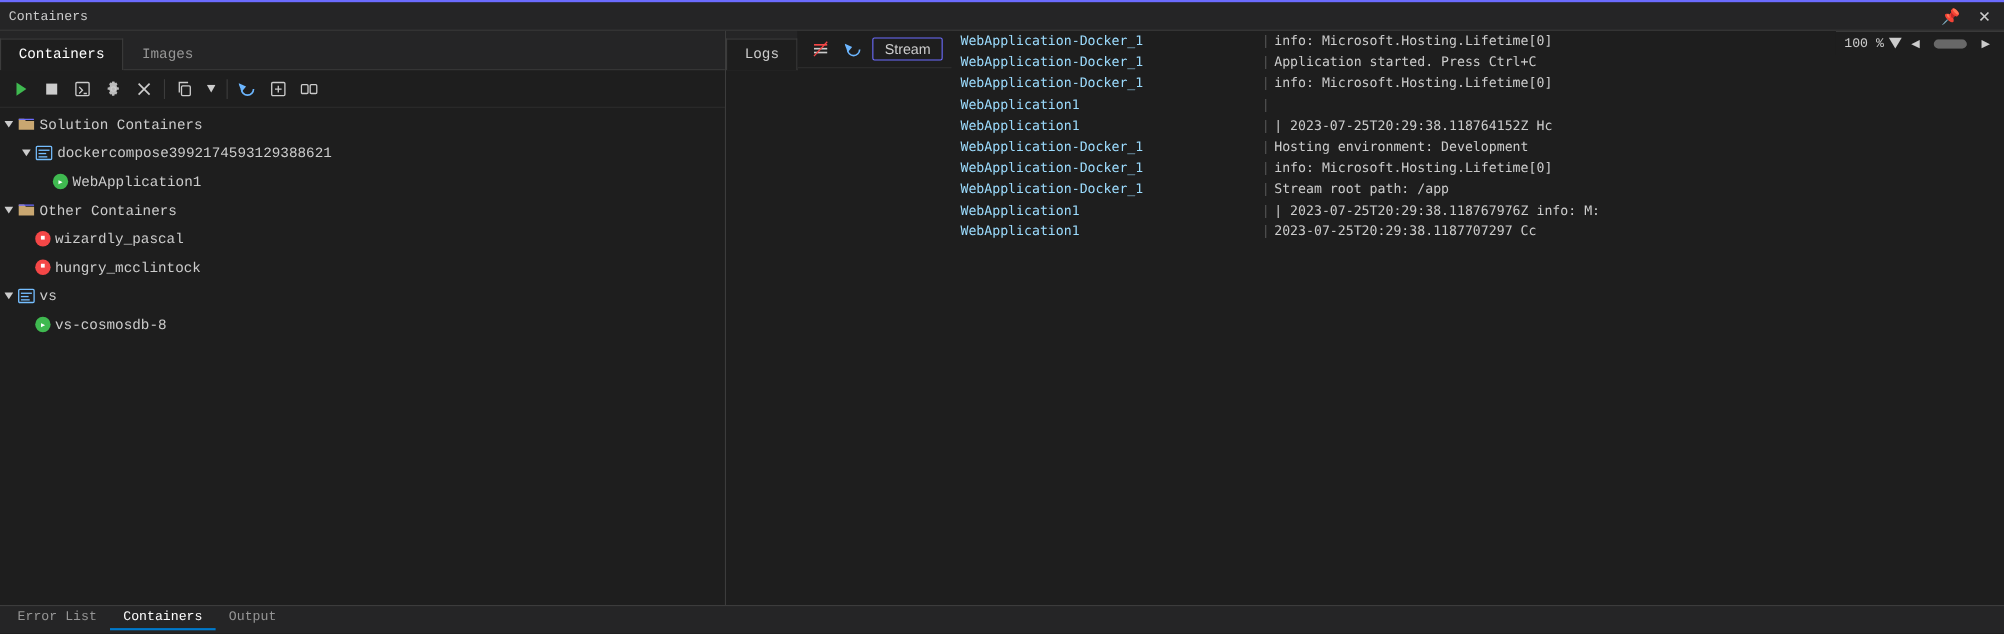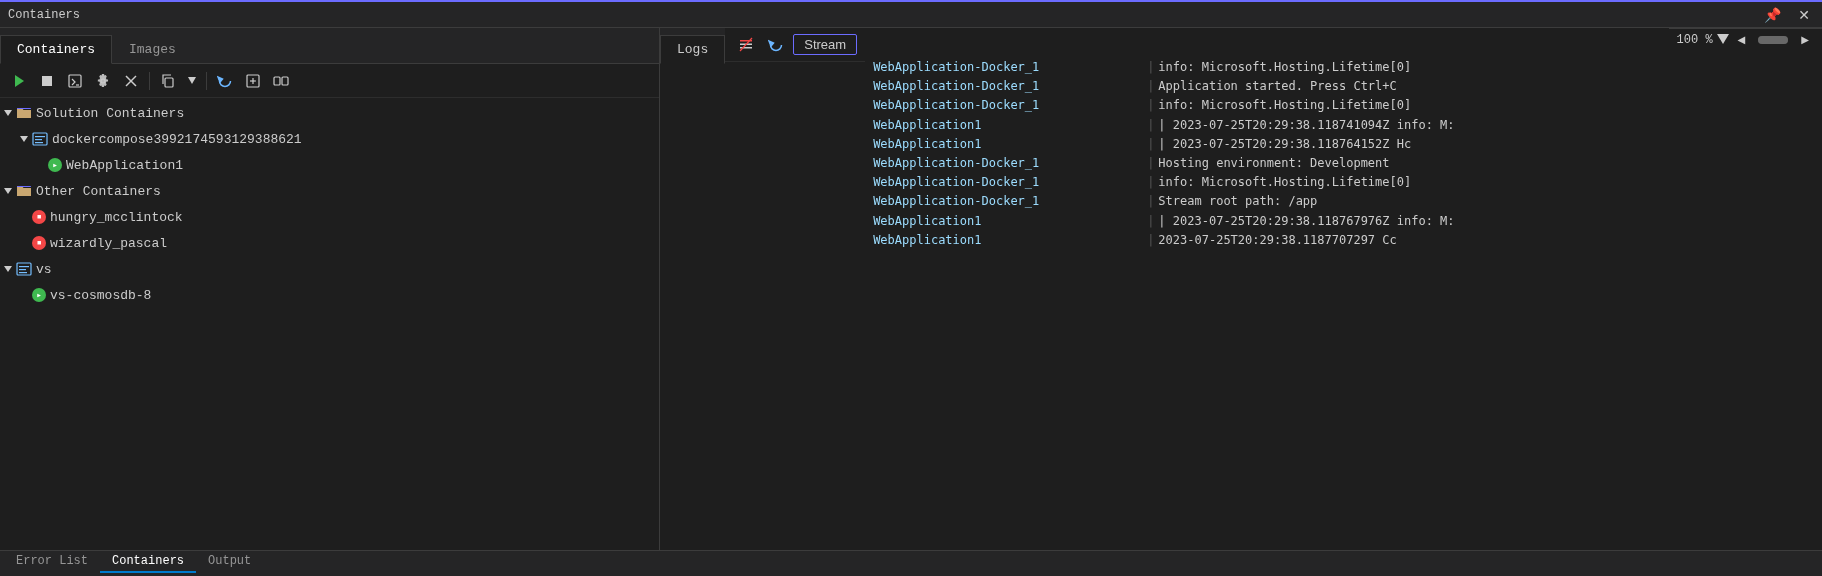--- a/index.html
+++ b/index.html
@@ -245,21 +245,20 @@
 
     
     .log-content {
       flex: 1;
       overflow-y: auto;
       overflow-x: hidden;
       padding: 0;
       font-family: 'Consolas', monospace;
       font-size: 12px;
       line-height: 1.6;
-      margin-top: 30px;
     }
     .log-content::-webkit-scrollbar { width: 10px; }
     .log-content::-webkit-scrollbar-track { background: #1e1e1e; }
     .log-content::-webkit-scrollbar-thumb { background: #424242; }
 
     .log-line {
       display: flex;
       padding: 0 8px;
       white-space: nowrap;
     }
@@ -471,29 +470,29 @@
     </svg>
           </span>
           <span class="item-label section">Other Containers</span>
         </div>
         <div class="tree-item">
           <span class="indent" style="width: 16px;"></span>
           <span class="expand-arrow"></span>
           <span class="item-icon">
             <span class="red-circle"></span>
           </span>
-          <span class="item-label">hungry_mcclintock</span>
+          <span class="item-label">wizardly_pascal</span>
         </div>
         <div class="tree-item">
           <span class="indent" style="width: 16px;"></span>
           <span class="expand-arrow"></span>
           <span class="item-icon">
             <span class="red-circle"></span>
           </span>
-          <span class="item-label">wizardly_pascal</span>
+          <span class="item-label">hungry_mcclintock</span>
         </div>
         <div class="tree-item">
           <span class="indent" style="width: 0px;"></span>
           <span class="expand-arrow">
             <svg width="8" height="8" viewBox="0 0 8 8" fill="#cccccc">
               <polygon points="0,1 8,1 4,7"></polygon>
             </svg>
           </span>
           <span class="item-icon compose-icon">
             <svg width="16" height="16" viewBox="0 0 16 16">
@@ -553,21 +552,20 @@
           <span class="log-text">     Application started. Press Ctrl+C</span>
         </div>
         <div class="log-line">
           <span class="log-source">WebApplication-Docker_1</span>
           <span class="log-sep"> | </span>
           <span class="log-text">info: Microsoft.Hosting.Lifetime[0]</span>
         </div>
         <div class="log-line">
           <span class="log-source">WebApplication1</span>
           <span class="log-sep"> | </span>
-          <span class="log-text">| 2023-07-25T20:29:38.118741094Z info: M:</span>
         </div>
         <div class="log-line">
           <span class="log-source">WebApplication1</span>
           <span class="log-sep"> | </span>
           <span class="log-text">| 2023-07-25T20:29:38.118764152Z       Hc</span>
         </div>
         <div class="log-line">
           <span class="log-source">WebApplication-Docker_1</span>
           <span class="log-sep"> | </span>
           <span class="log-text">     Hosting environment: Development</span>

